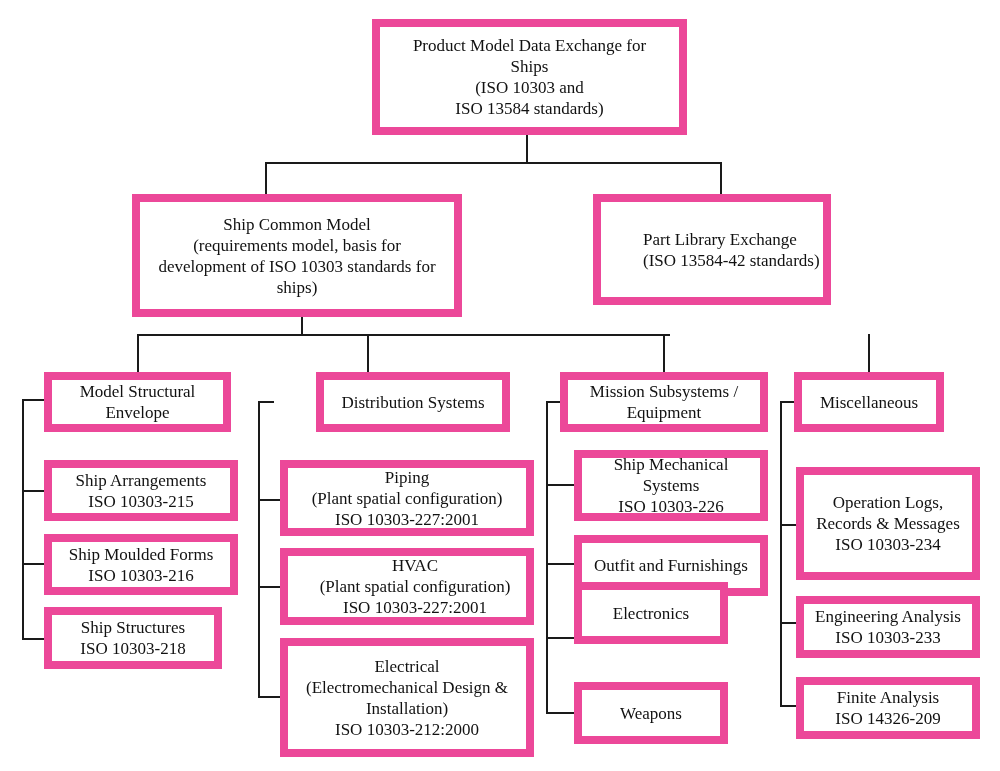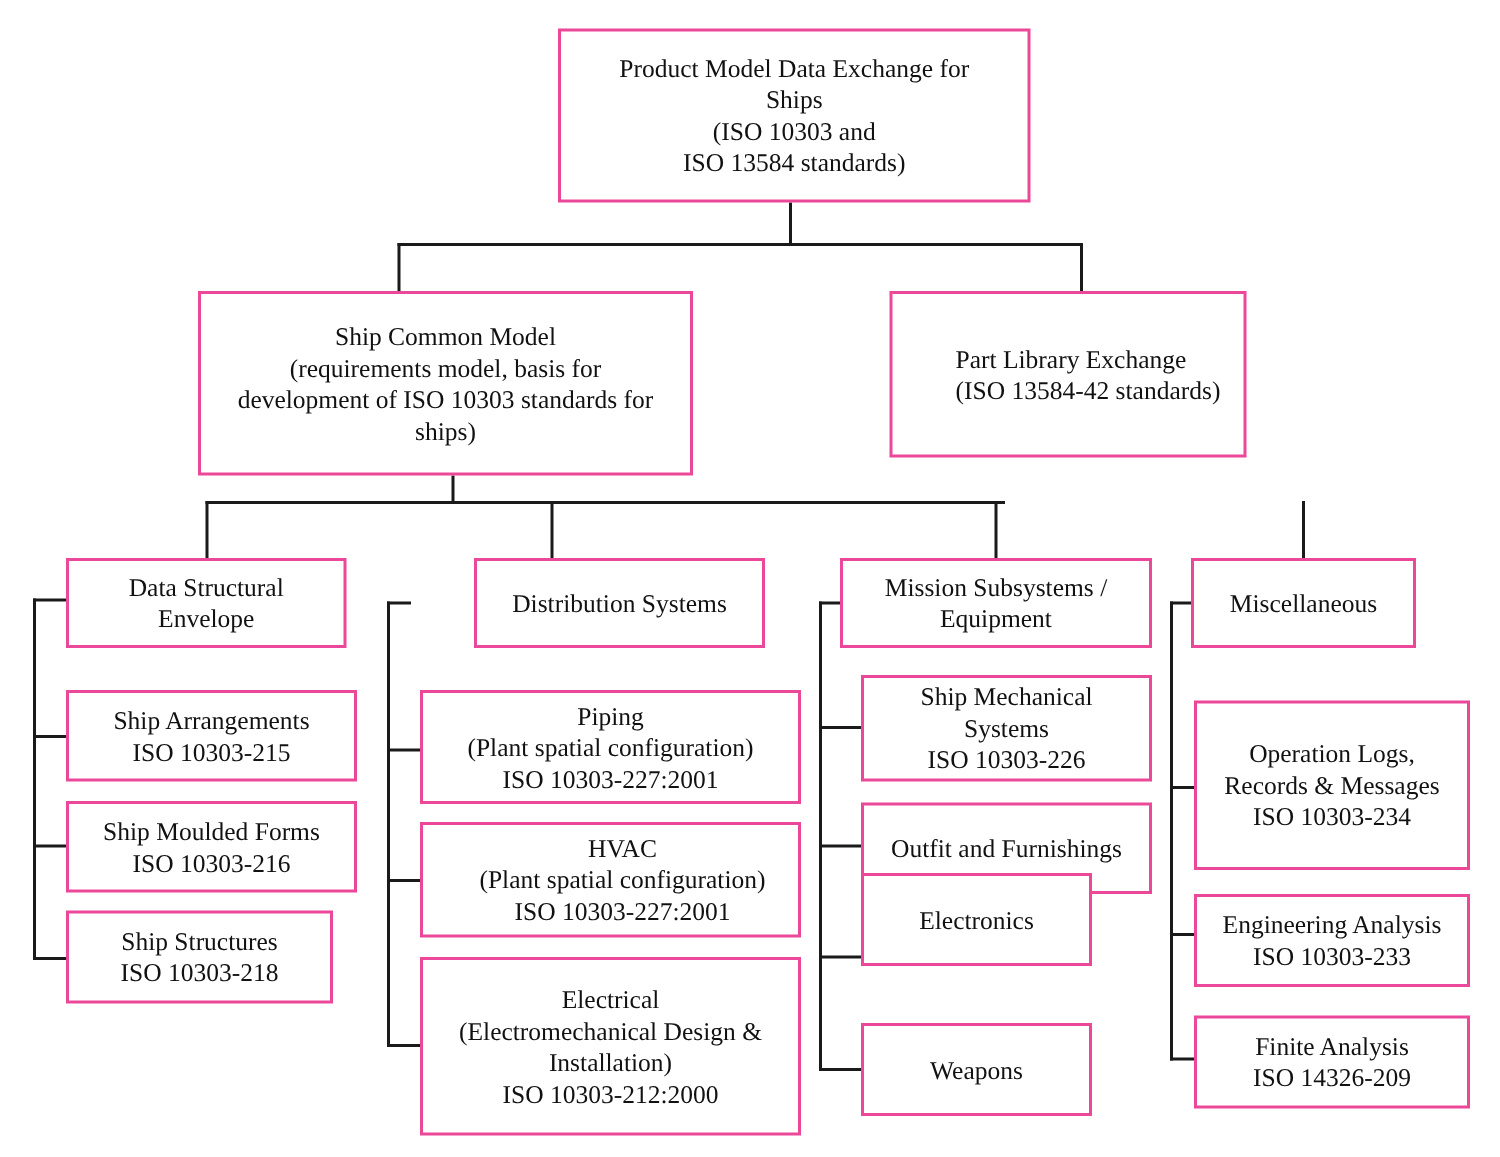--- a/index.html
+++ b/index.html
@@ -1,19 +1,19 @@
 <!DOCTYPE html>
 <html><head>
   <meta charset="utf-8">
   <style>
     html, body { margin: 0; padding: 0; background: #ffffff; }
     #canvas { position: relative; width: 1000px; height: 771px; background: #ffffff; overflow: hidden; }
     .box {
       position: absolute; box-sizing: border-box;
-      border: 2px solid #ec4899; background: #ffffff;
+      border: 8px solid #ec4899; background: #ffffff;
       display: flex; flex-direction: column; align-items: center; justify-content: center;
       text-align: center; font-family: "Liberation Serif", "DejaVu Serif", serif;
       font-size: 17px; line-height: 21px; color: #111111; padding: 2px 4px;
     }
     .box span { display: block; white-space: nowrap; }
     .line { position: absolute; background: #1a1a1a; }
     .h { height: 2px; }
     .v { width: 2px; }
   </style>
 </head>
@@ -70,21 +70,21 @@
     <span>(requirements model, basis for</span>
     <span>development of ISO 10303 standards for</span>
     <span>ships)</span>
   </div>
   <div class="box" style="left:593px;top:194px;width:238px;height:111px;align-items:flex-start;padding-left:42px;">
     <span>Part Library Exchange</span>
     <span>(ISO 13584-42 standards)</span>
   </div>
 
   <div class="box" style="left:44px;top:372px;width:187px;height:60px;">
-    <span>Data Structural</span>
+    <span>Model Structural</span>
     <span>Envelope</span>
   </div>
   <div class="box" style="left:272px;top:372px;width:194px;height:60px;margin-left:44px;">
     <span>Distribution Systems</span>
   </div>
   <div class="box" style="left:560px;top:372px;width:208px;height:60px;">
     <span>Mission Subsystems /</span>
     <span>Equipment</span>
   </div>
   <div class="box" style="left:794px;top:372px;width:150px;height:60px;">

